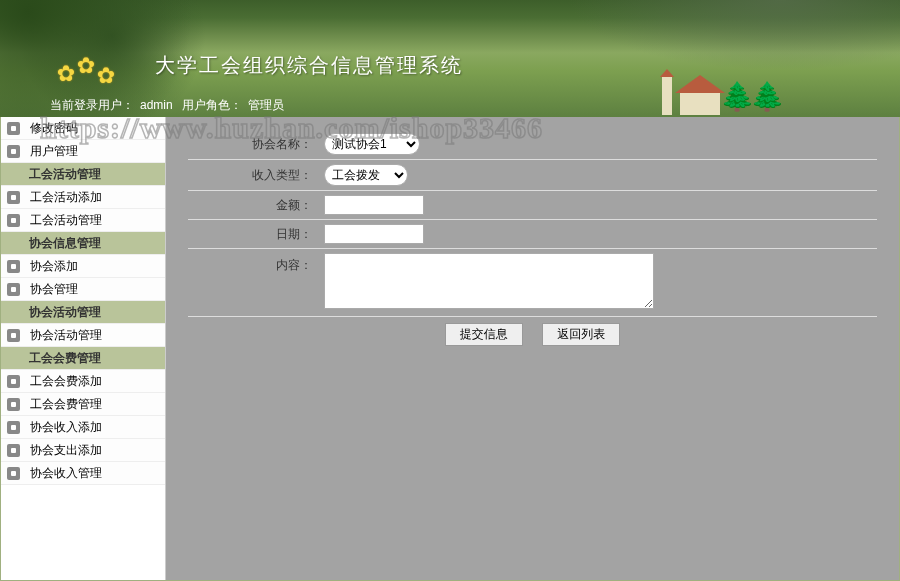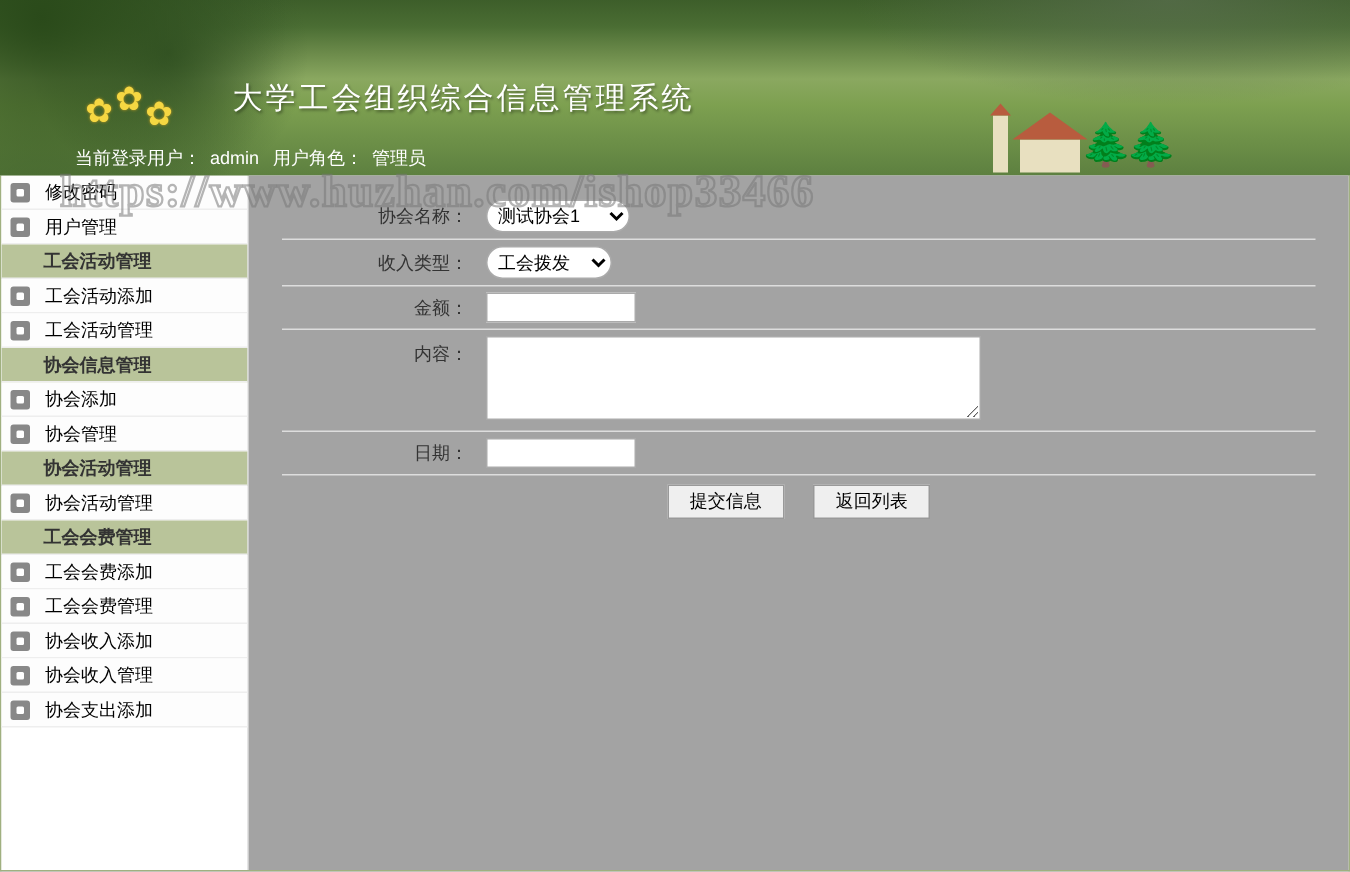--- a/index.html
+++ b/index.html
@@ -265,25 +265,25 @@
       <div class="side-item">
         <span class="bullet"></span>
         <span>工会会费管理</span>
       </div>
       <div class="side-item">
         <span class="bullet"></span>
         <span>协会收入添加</span>
       </div>
       <div class="side-item">
         <span class="bullet"></span>
+        <span>协会支出添加</span>
+      </div>
+      <div class="side-item">
+        <span class="bullet"></span>
         <span>协会收入管理</span>
-      </div>
-      <div class="side-item">
-        <span class="bullet"></span>
-        <span>协会支出添加</span>
       </div>
     </div>
 
   <div class="content">
     <table class="form-table">
       <tbody>
           <tr>
         <td class="label">协会名称：</td>
         <td>
           <select style="width:96px;">
@@ -297,26 +297,26 @@
           <select style="width:84px;">
             <option>工会拨发</option>
           </select>
         </td>
       </tr>
       <tr>
         <td class="label">金额：</td>
         <td><input type="text" style="width: 100px;" value=""></td>
       </tr>
       <tr>
+        <td class="label">日期：</td>
+        <td><input type="text" style="width: 100px;" value=""></td>
+      </tr>
+      <tr>
         <td class="label" style="vertical-align:top;padding-top:8px;">内容：</td>
         <td><textarea style=""></textarea></td>
-      </tr>
-      <tr>
-        <td class="label">日期：</td>
-        <td><input type="text" style="width: 100px;" value=""></td>
       </tr>
     </tbody>
       </table>
     <div class="btn-row">
       <button>提交信息</button>
       <button>返回列表</button>
     </div>
   </div>
 
 </div>

